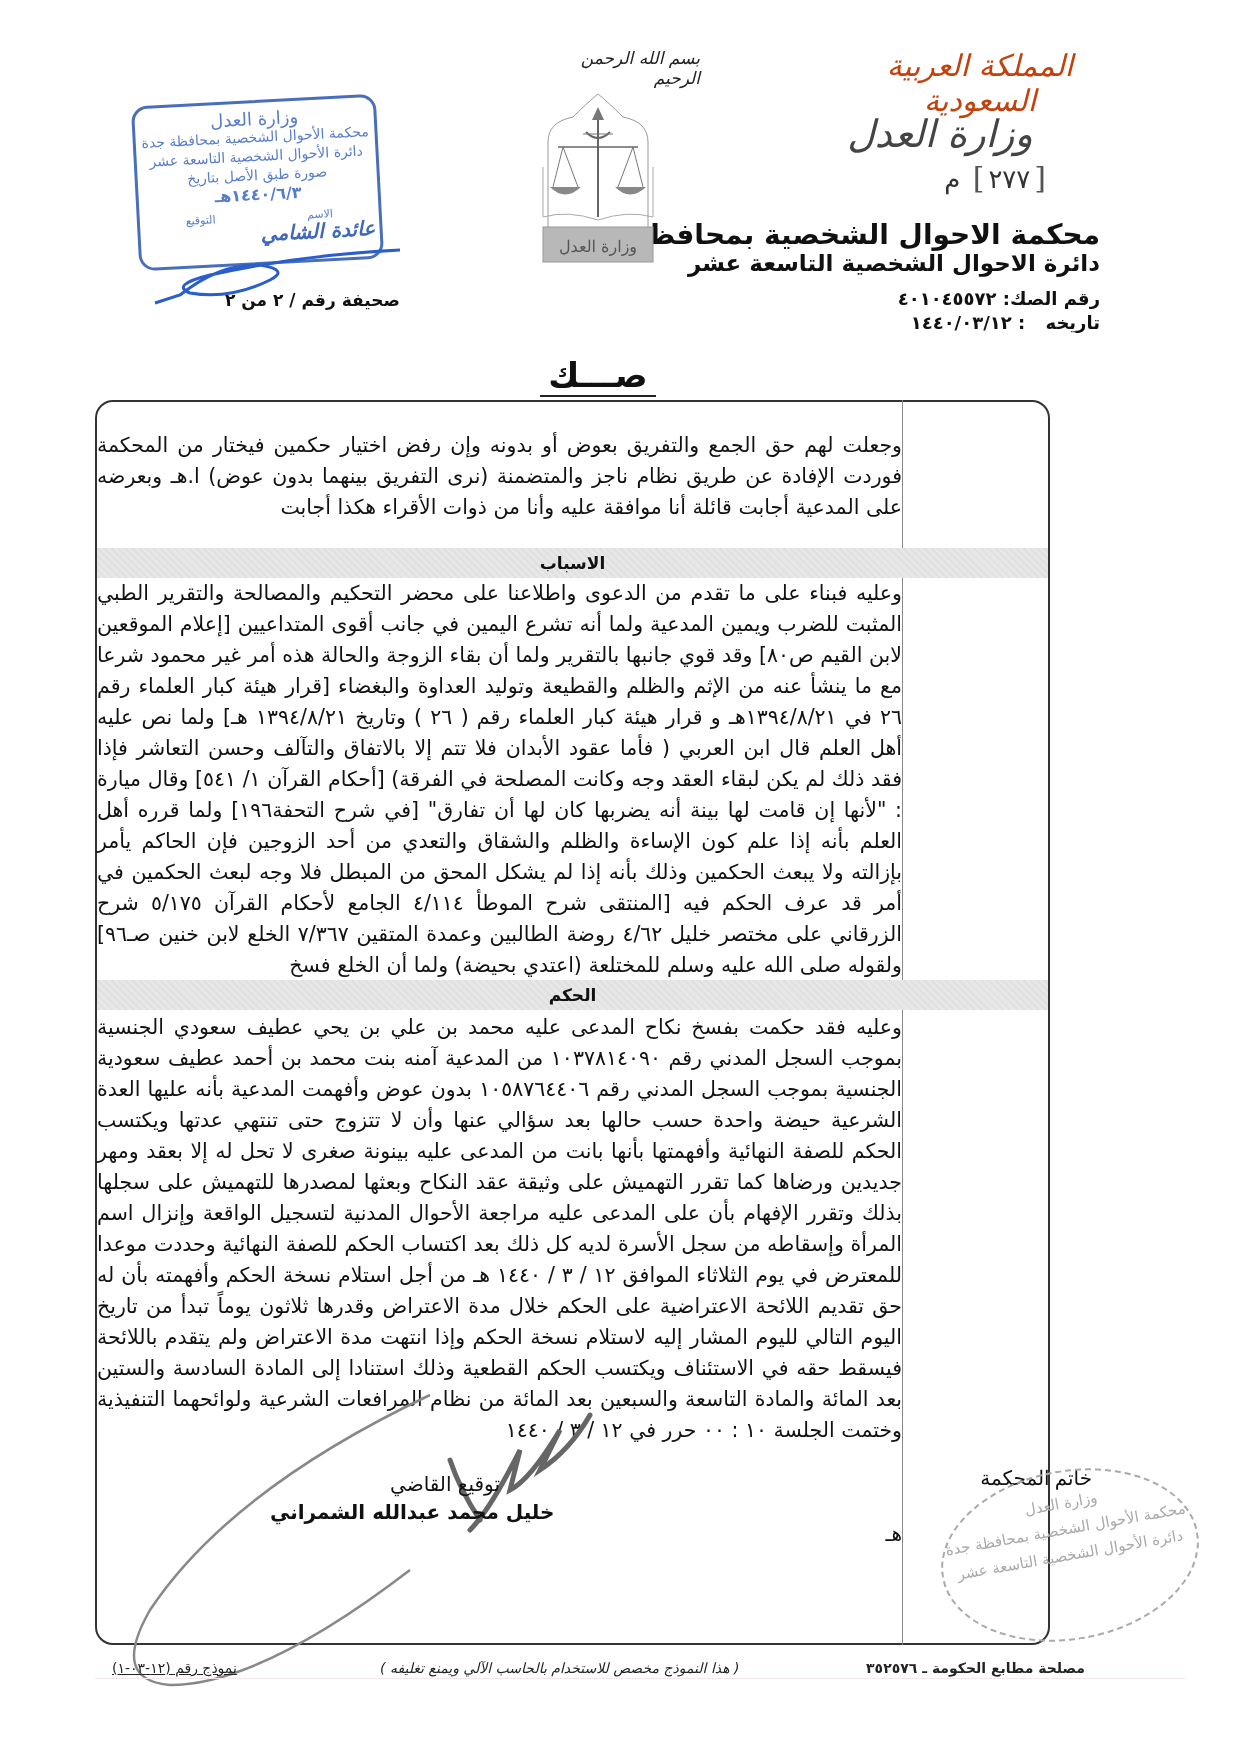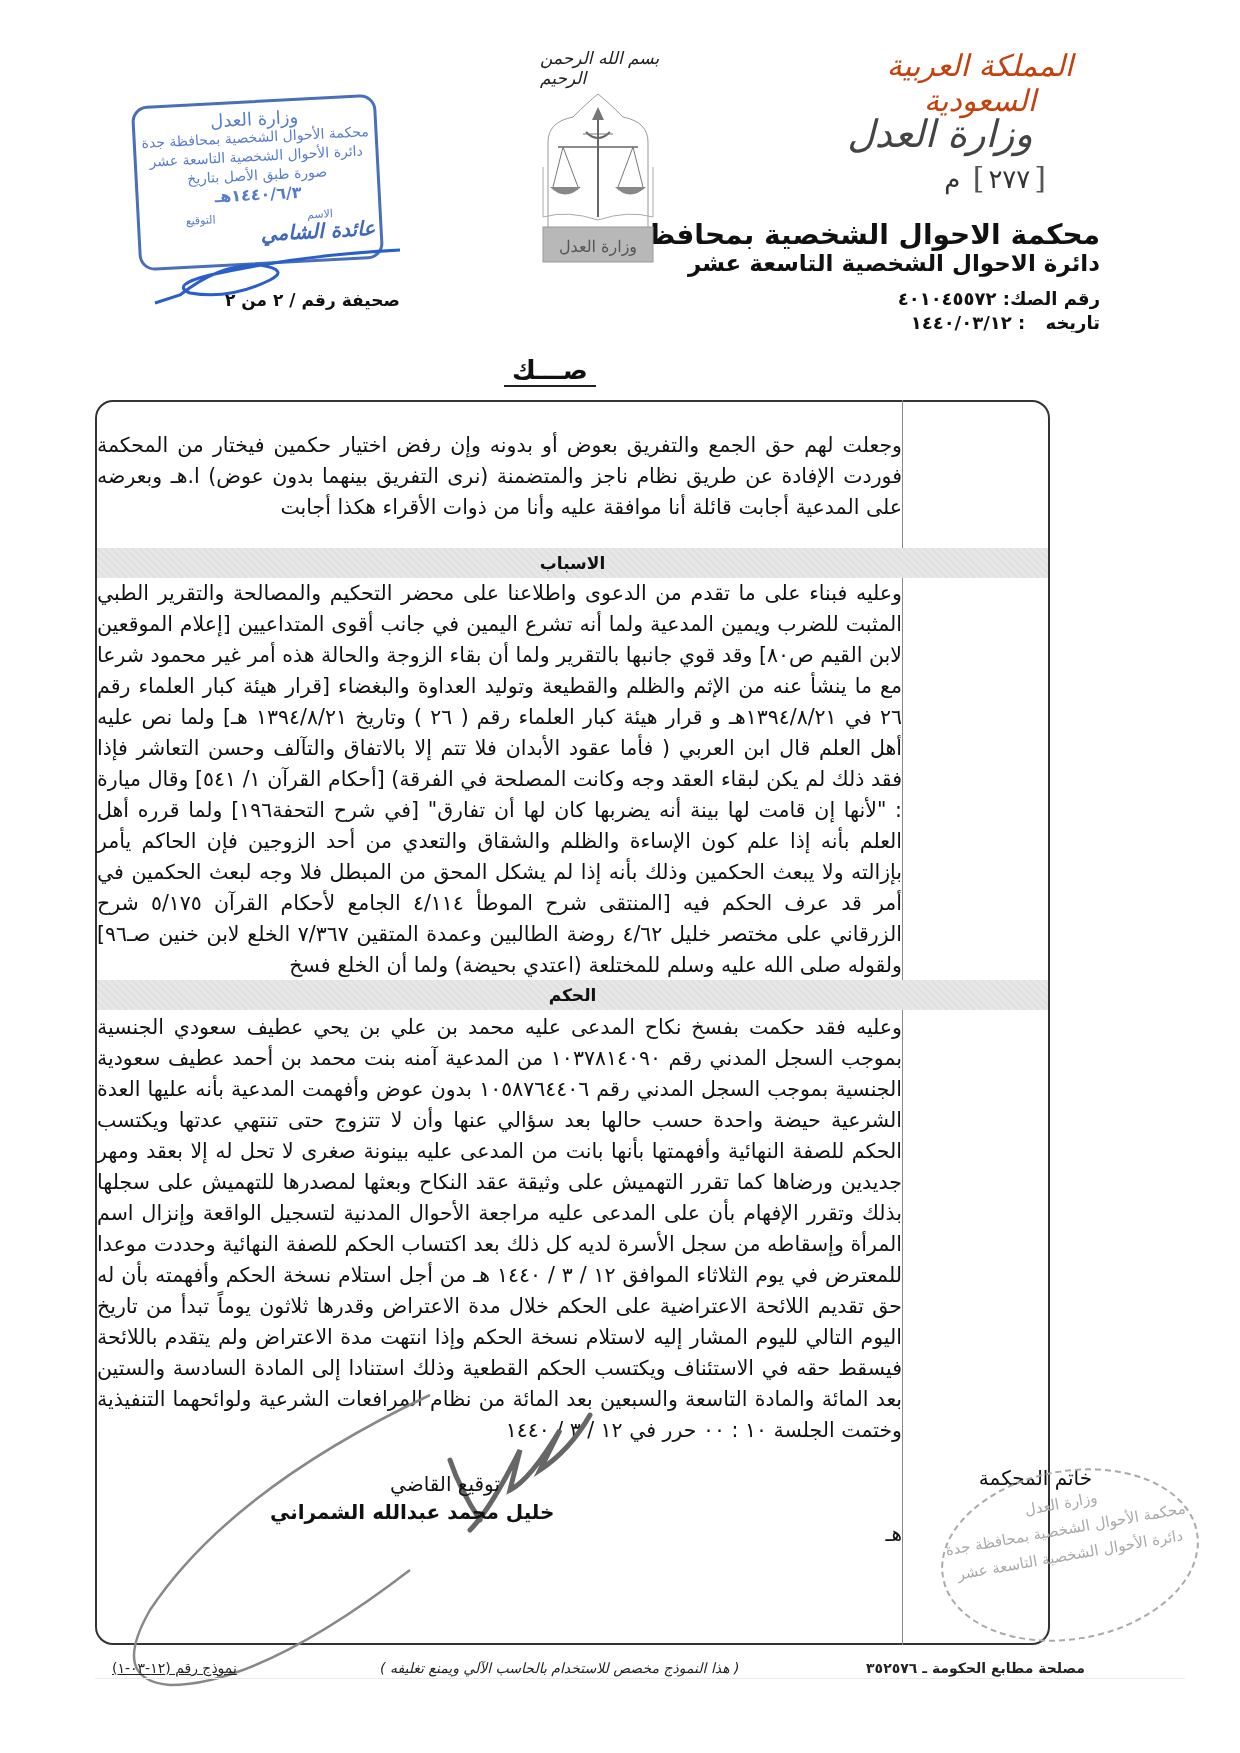--- a/index.html
+++ b/index.html
@@ -30,21 +30,21 @@
   .dept-name {
     right: 140px; top: 250px; font-size: 23px; font-weight: bold; white-space: nowrap;
   }
   .deed-no, .deed-date { right: 140px; font-size: 18px; white-space: nowrap; font-weight: bold; }
   .deed-no { top: 288px; }
   .deed-date { top: 312px; }
   .deed-date .lbl { margin-left: 14px; }
 
   
   .basmala {
-    left: 540px; top: 48px; width: 160px; text-align: left;
+    left: 540px; top: 48px; width: 160px; text-align: right;
     font-family: "DejaVu Serif", serif; font-size: 17px; font-style: italic; color: #222;
   }
   .emblem {
     left: 528px; top: 92px; width: 140px; height: 180px;
   }
   .emblem svg { width: 100%; height: 100%; }
 
   
   .stamp {
     left: 135px; top: 100px; width: 245px; height: 165px;
@@ -63,21 +63,21 @@
   .stamp-scribble {
     left: 150px; top: 225px; width: 260px; height: 80px;
   }
   .page-no {
     left: 225px; top: 290px; font-size: 17px; font-weight: bold; white-space: nowrap; text-align: right;
   }
 
   
   .doc-title {
     left: 0; width: 1100px; top: 355px; text-align: center;
-    font-size: 26px; font-weight: bold; letter-spacing: 3px;
+    font-size: 34px; font-weight: bold; letter-spacing: 3px; padding-left: 48px;
   }
   .doc-title span { border-bottom: 2px solid #222; padding: 0 8px; }
 
   
   .frame {
     left: 95px; top: 400px; width: 955px; height: 1245px;
     border: 2px solid #333; border-radius: 18px; box-sizing: border-box;
   }
   .frame-inner-line {
     left: 902px; top: 400px; width: 1px; height: 1245px; background: #888;
@@ -98,21 +98,21 @@
   .band1 { top: 548px; }
   .band2 { top: 980px; }
 
   .hijri-mark { right: 338px; top: 1522px; font-size: 20px; }
 
   
   .judge-sig-label { left: 390px; top: 1472px; font-size: 20px; white-space: nowrap; }
   .judge-name { left: 270px; top: 1500px; font-size: 20px; font-weight: bold; white-space: nowrap; }
   .judge-scrawl { left: 420px; top: 1410px; width: 180px; height: 140px; }
   .big-loop { left: 110px; top: 1390px; width: 440px; height: 300px; }
-  .court-seal-label { right: 148px; top: 1466px; font-size: 20px; white-space: nowrap; }
+  .court-seal-label { right: 148px; top: 1466px; font-size: 20px; white-space: nowrap; font-family: Liberation Serif, serif; }
   .court-seal {
     left: 940px; top: 1470px; width: 260px; height: 170px;
     border: 2px dashed #aaa; border-radius: 50%; transform: rotate(-10deg);
     color: #aaa; font-size: 15px; text-align: center; line-height: 26px; padding-top: 18px;
     box-sizing: border-box;
   }
 
   
   .footer { top: 1660px; font-size: 14px; white-space: nowrap; color: #222; }
   .footer-left { left: 112px; text-decoration: underline; }

